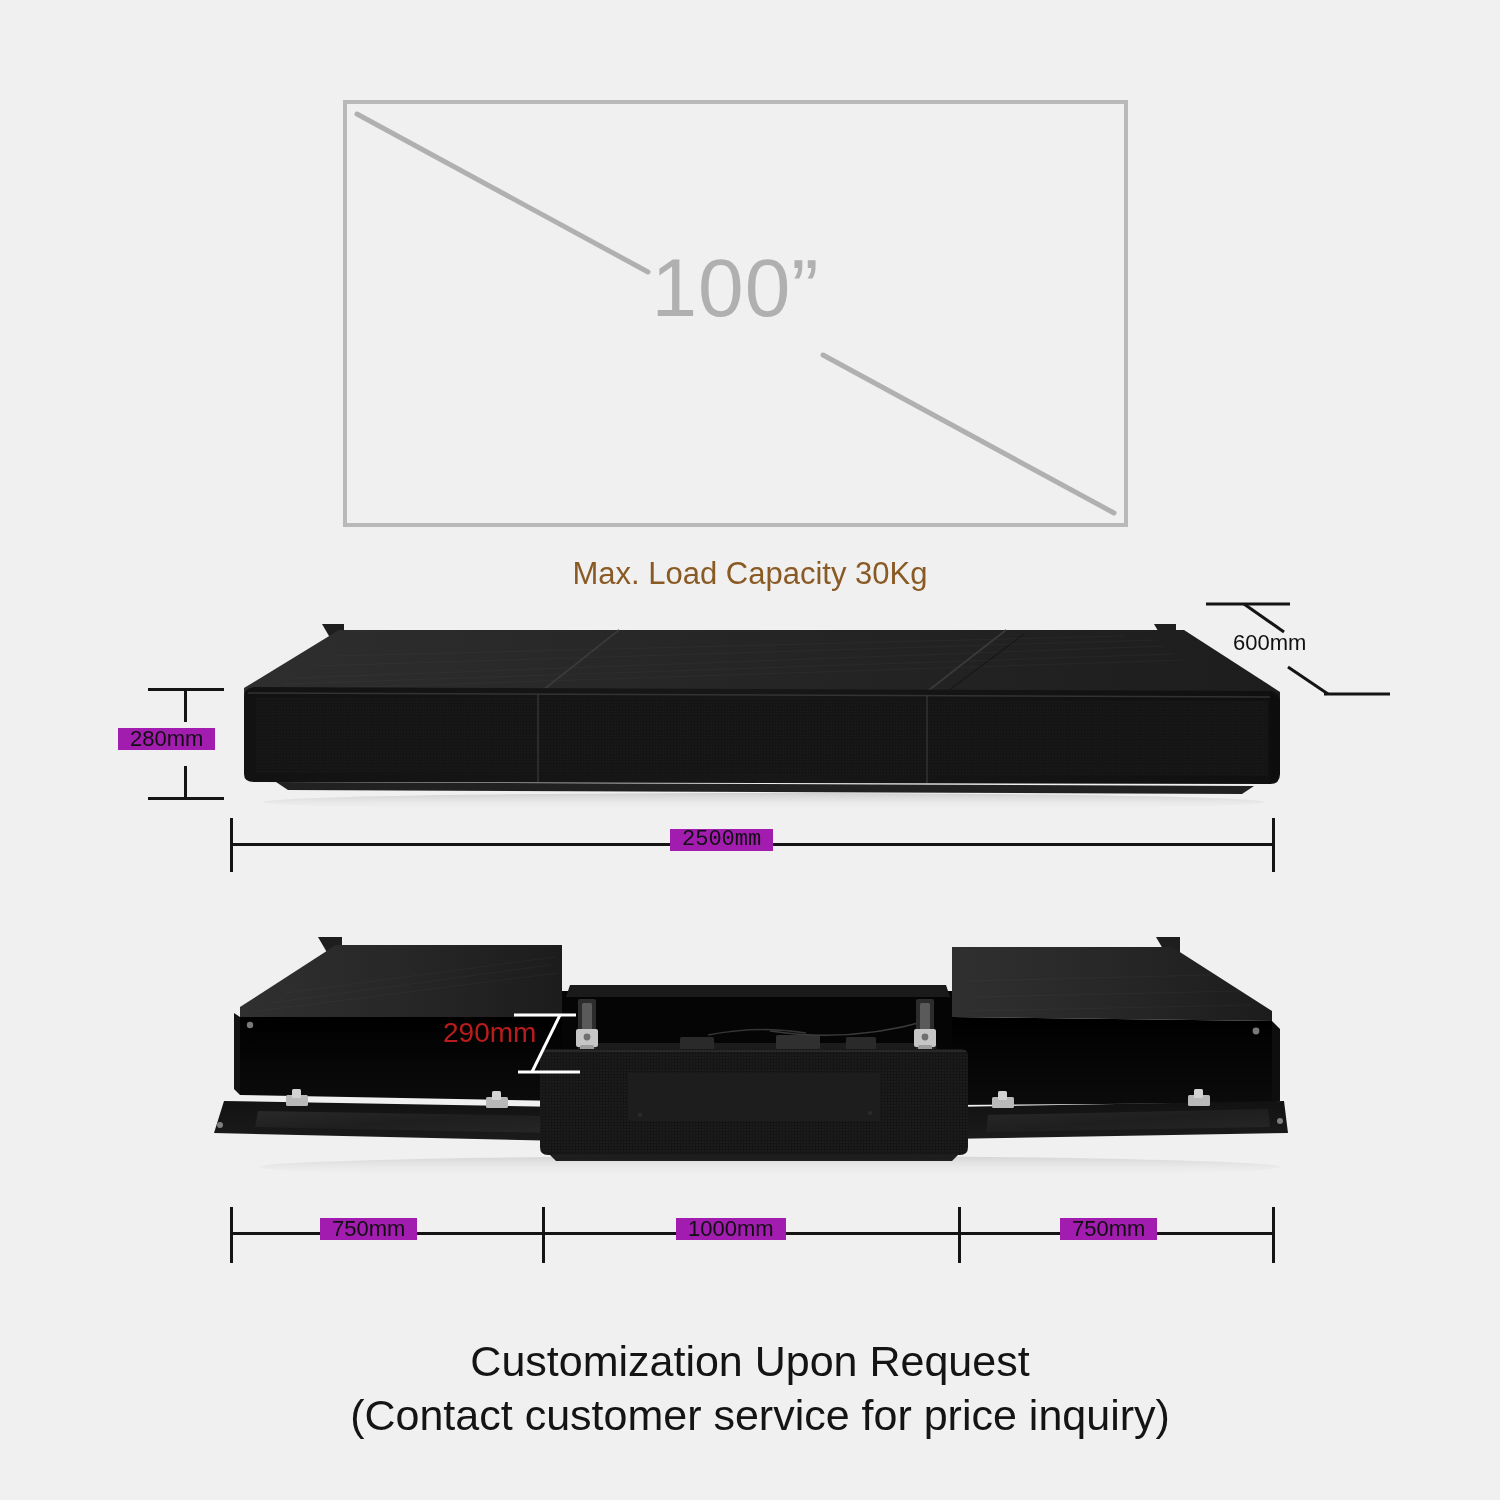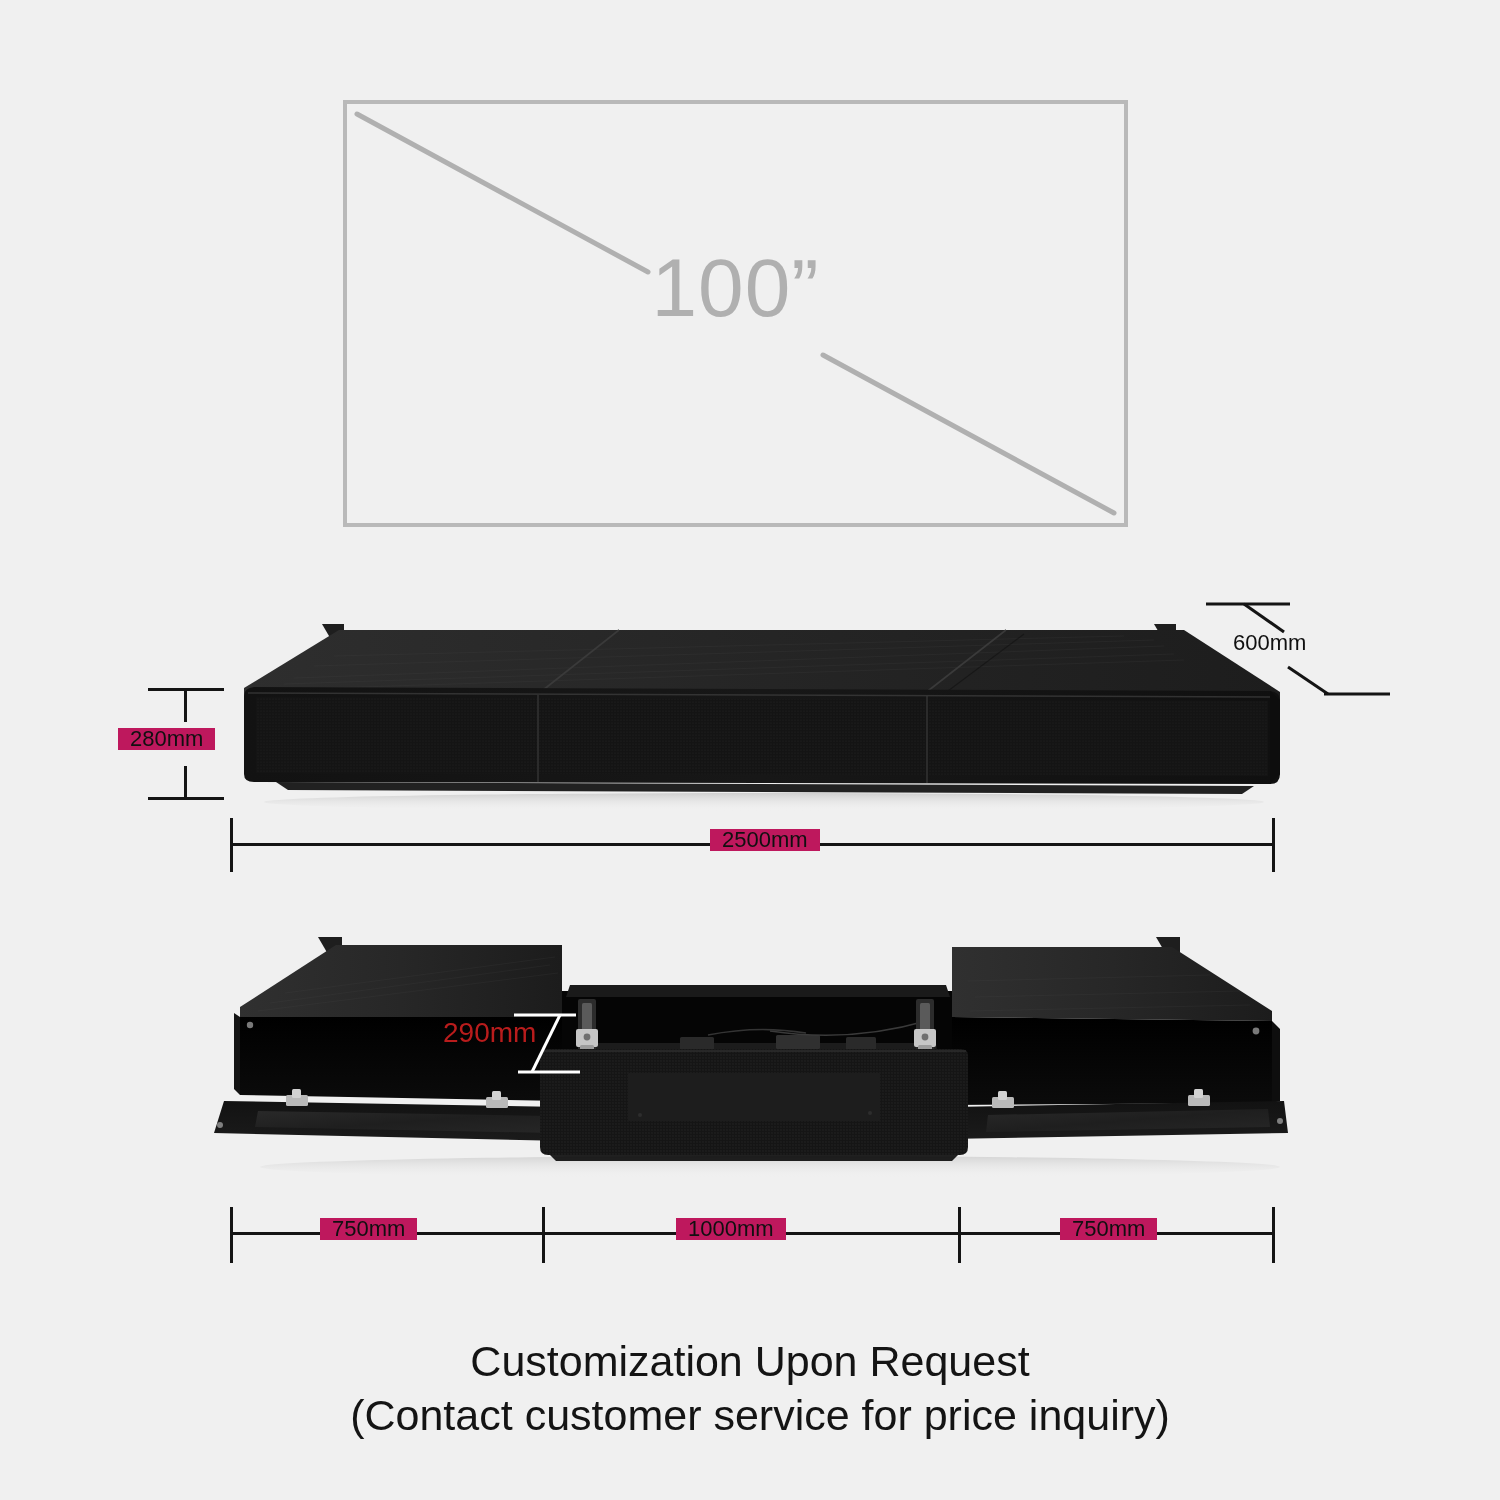--- a/index.html
+++ b/index.html
@@ -64,39 +64,40 @@
     text-align:center;
     font-size:43px;
     line-height:1.26;
     color:#141414;
   }
   #caption .line2 { display:block;padding-left:20px; }
 
   
   .lbl-mask {
     position:absolute;
-    background:#be185d;
+    background:#a21caf;
     padding:0 12px;
     line-height:1;
   }
 </style>
 </head>
 <body>
 
 <div id="stage">
 
   <div id="tv-outline"></div>
 
   <svg id="tv-diagonal-svg" width="785" height="427" viewBox="0 0 785 427">
     <line x1="14" y1="14" x2="305" y2="172" stroke="#b0b0b0" stroke-width="5" stroke-linecap="round"></line>
     <line x1="480" y1="255" x2="771" y2="413" stroke="#b0b0b0" stroke-width="5" stroke-linecap="round"></line>
   </svg>
 
   <div id="tv-size-label">100”</div>
 
+  <div id="load-capacity">Max. Load Capacity 30Kg</div>
 
   <svg id="product-closed" class="product svg-block" width="1064" height="215" viewBox="0 0 1064 215">
     <defs>
       <linearGradient id="topGradC" x1="0" y1="0" x2="1" y2="0">
         <stop offset="0" stop-color="#2e2e2e"></stop>
         <stop offset="0.45" stop-color="#262626"></stop>
         <stop offset="1" stop-color="#1d1d1d"></stop>
       </linearGradient>
       <linearGradient id="faceGradC" x1="0" y1="0" x2="1" y2="0">
         <stop offset="0" stop-color="#121212"></stop>
@@ -161,21 +162,21 @@
       <line x1="90" y1="72" x2="130" y2="99" stroke="#141414" stroke-width="3"></line>
       <line x1="126" y1="99" x2="192" y2="99" stroke="#141414" stroke-width="3"></line>
     </svg>
     <div class="dim-text" style="position:absolute; left:1233px; top:630px;">600mm</div>
   </div>
 
   <div>
     <div class="rule-v" style="left:230px; top:818px; height:54px;"></div>
     <div class="rule-v" style="left:1272px; top:818px; height:54px;"></div>
     <div class="rule-h" style="left:230px; top:843px; width:1045px;"></div>
-    <div class="lbl-mask dim-text" style="left:710px; top:829px;">2500mm</div>
+    <div class="lbl-mask dim-text" style="left:670px; top:829px;font-family:Liberation Mono, monospace;">2500mm</div>
   </div>
 
   <svg id="product-open" class="product svg-block" width="1090" height="265" viewBox="0 0 1090 265">
     <defs>
       <linearGradient id="topGradO" x1="0" y1="0" x2="1" y2="0">
         <stop offset="0" stop-color="#303030"></stop>
         <stop offset="0.5" stop-color="#272727"></stop>
         <stop offset="1" stop-color="#1c1c1c"></stop>
       </linearGradient>
       <linearGradient id="cavityG" x1="0" y1="0" x2="0" y2="1">

